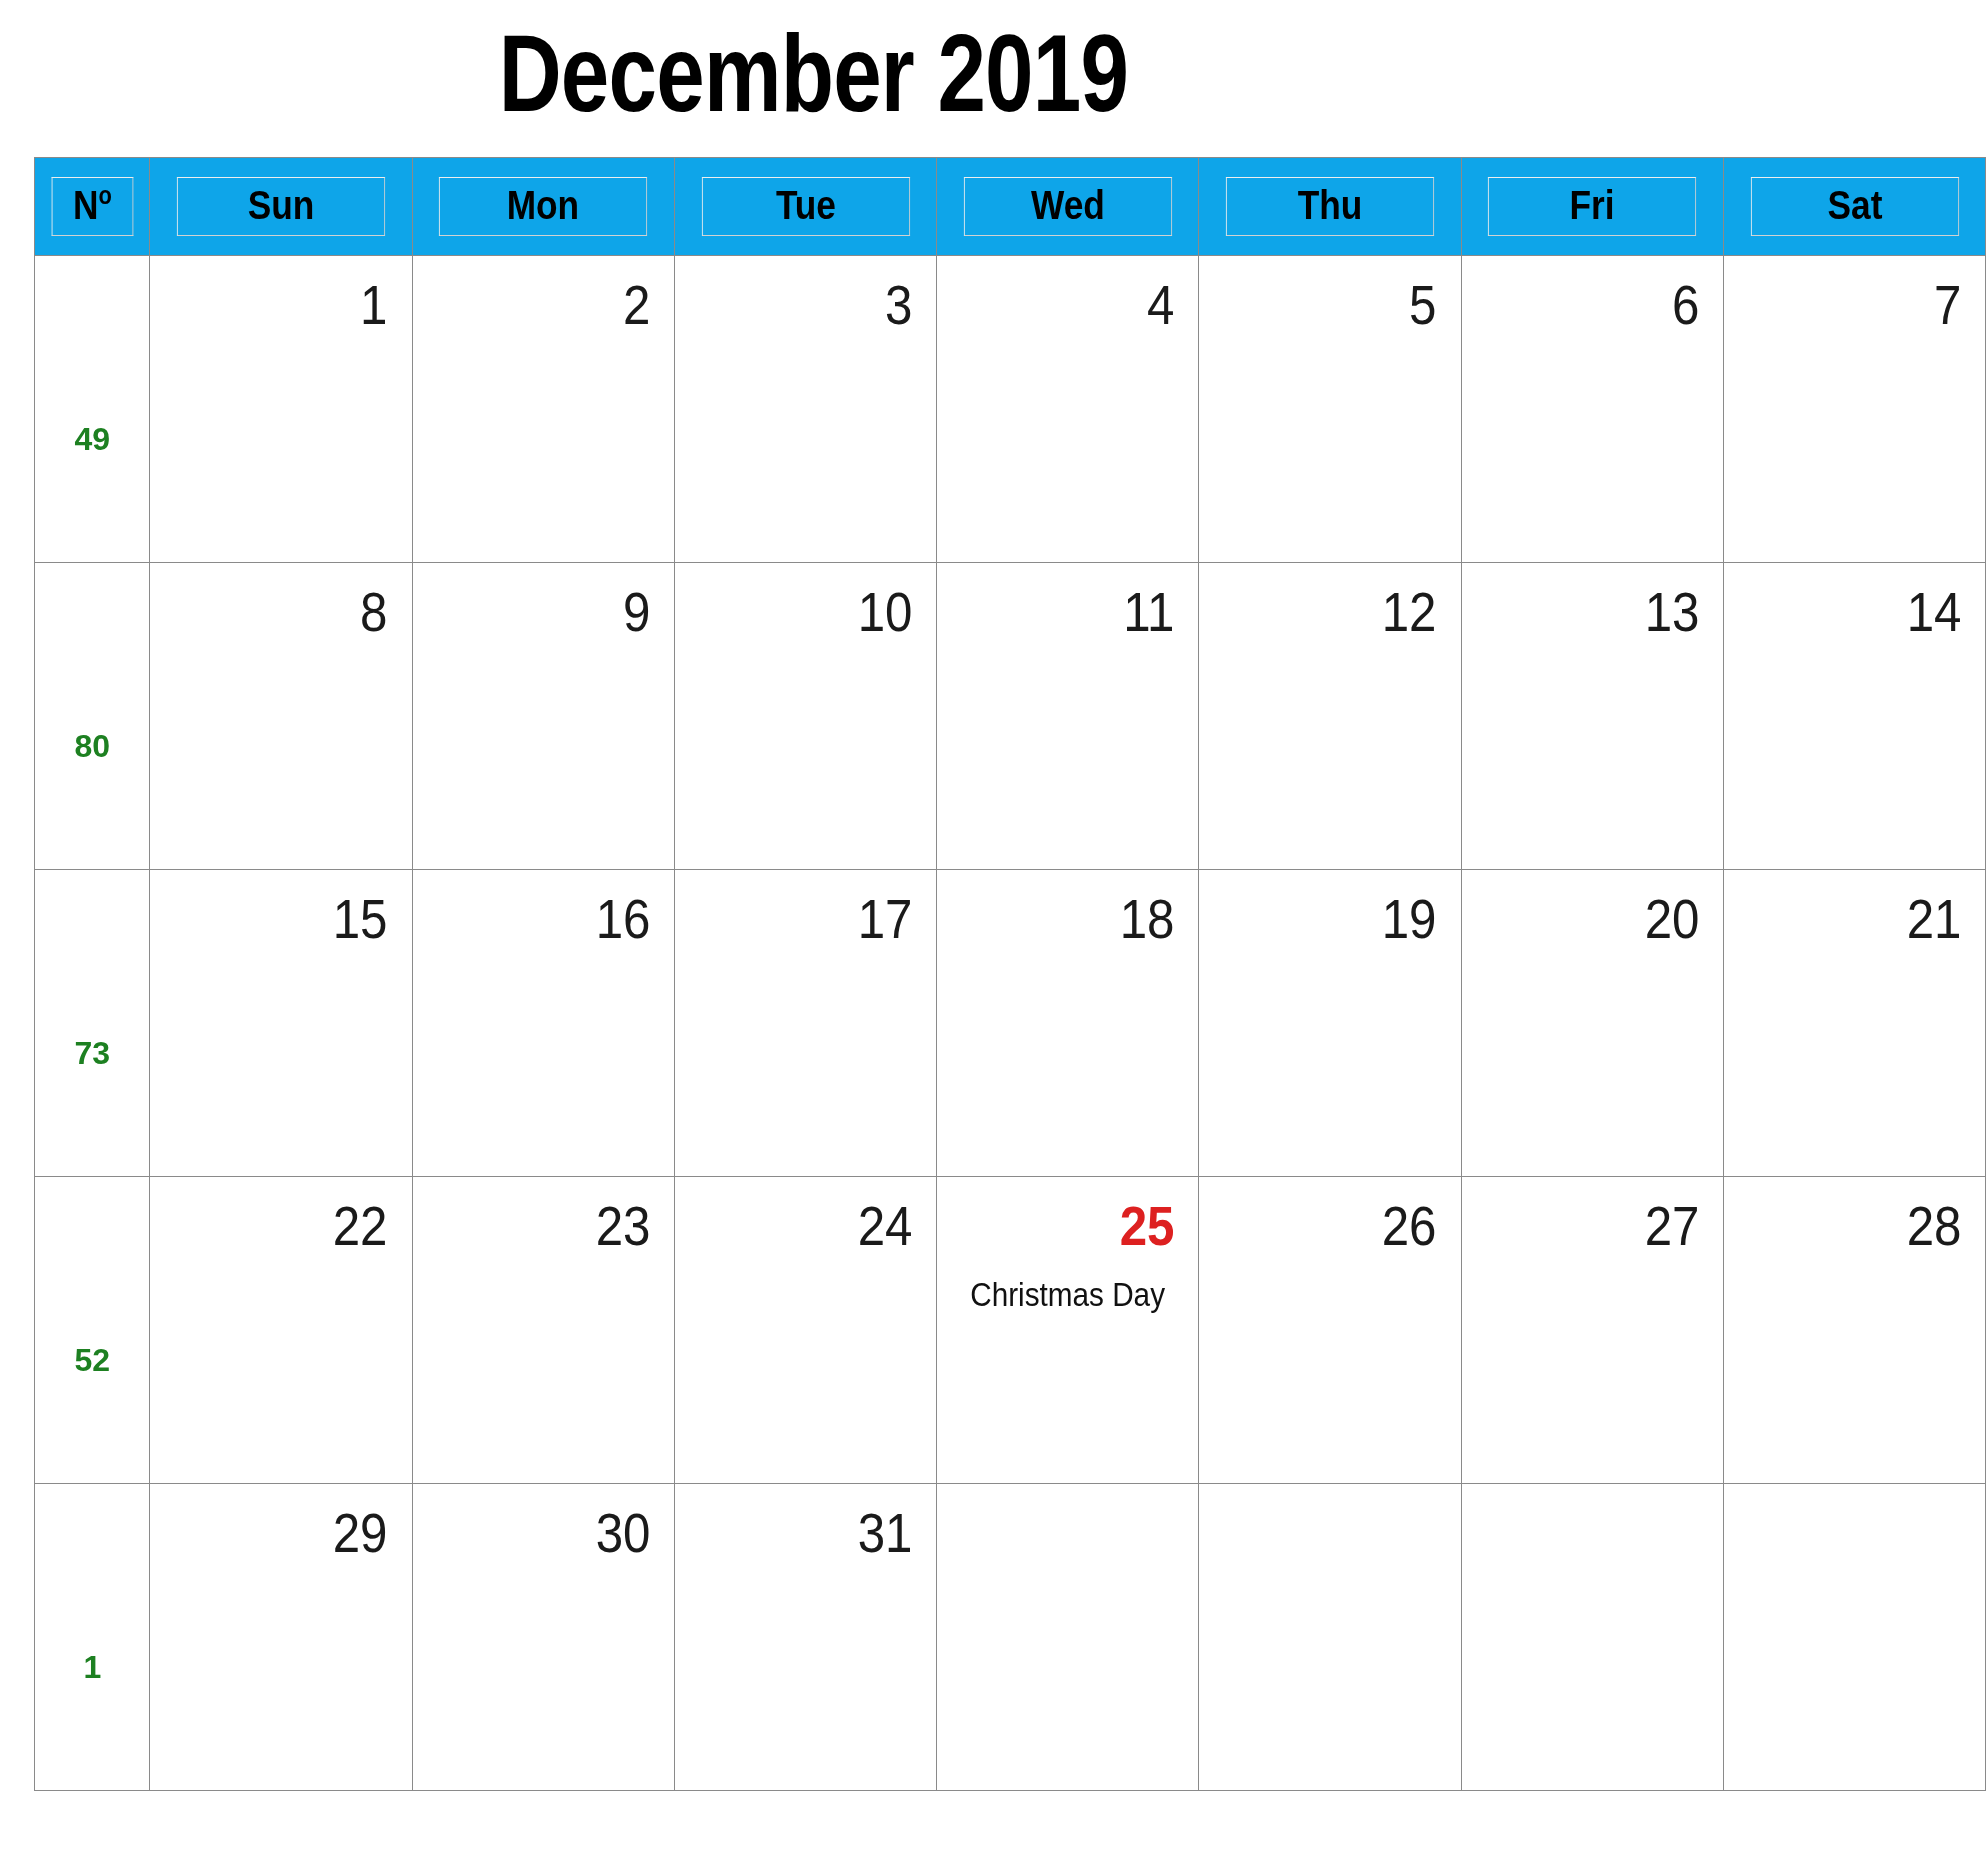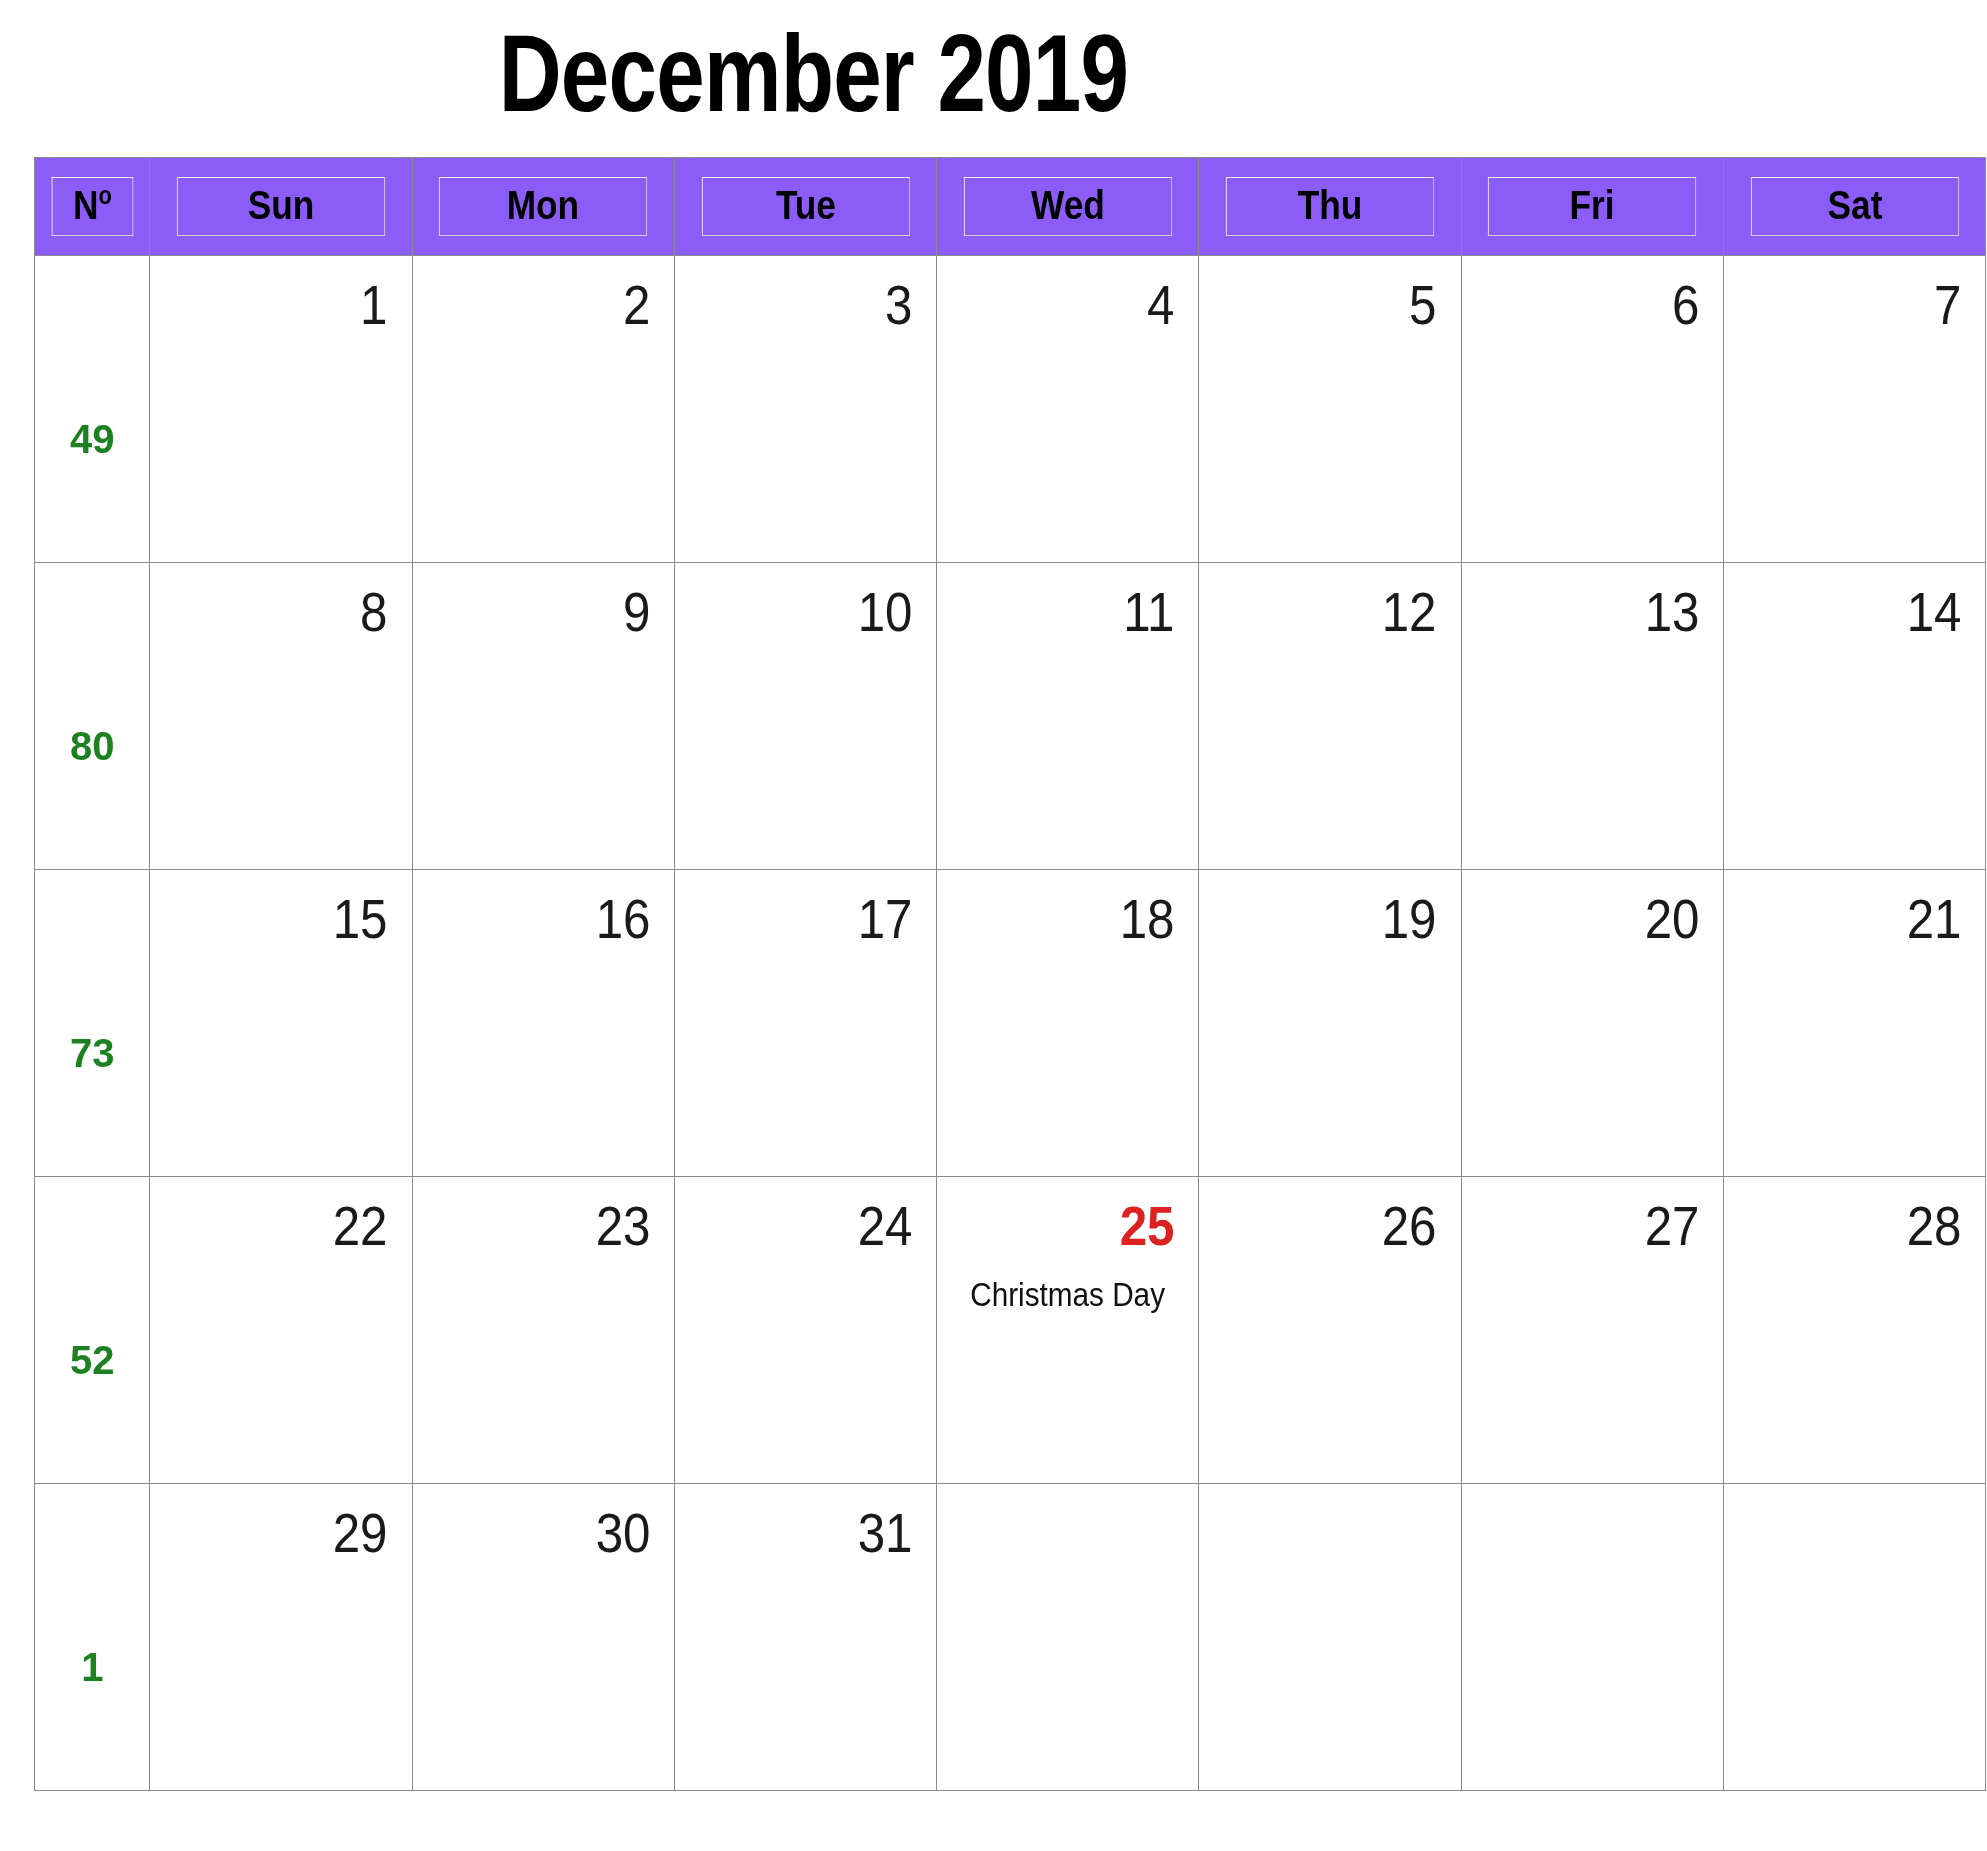--- a/index.html
+++ b/index.html
@@ -58,21 +58,21 @@
     border-collapse: collapse;
     table-layout: fixed;
     width: 1952px;
     border: 1.9px solid #808080;
   }
   table.calendar col.wk     { width: 115px; }
   table.calendar col.day    { width: 262px; }
 
   
   thead th {
-    background: #8b5cf6;
+    background: #0ea5e9;
     border: 1px solid #8a8a8a;
     height: 97px;
     padding: 0;
     vertical-align: middle;
   }
   thead th .hd-inner {
     display: block;
     margin: 13.6px 9.7px;
     padding: 5.8px 0 7.8px 0;
     border-top: 1px solid #eeeeee;
@@ -106,21 +106,21 @@
 
   
   td.wk-cell {
     vertical-align: middle;
     text-align: center;
   }
   .wk-num {
     display: block;
     font-family: "Liberation Sans", sans-serif;
     font-weight: bold;
-    font-size: 40px;
+    font-size: 32px;
     color: #1d8021;
     line-height: 1;
     margin-top: 60px;
   }
 
   
   .day-num {
     display: block;
     text-align: right;
     font-family: "Liberation Sans Narrow", "Liberation Sans", sans-serif;

